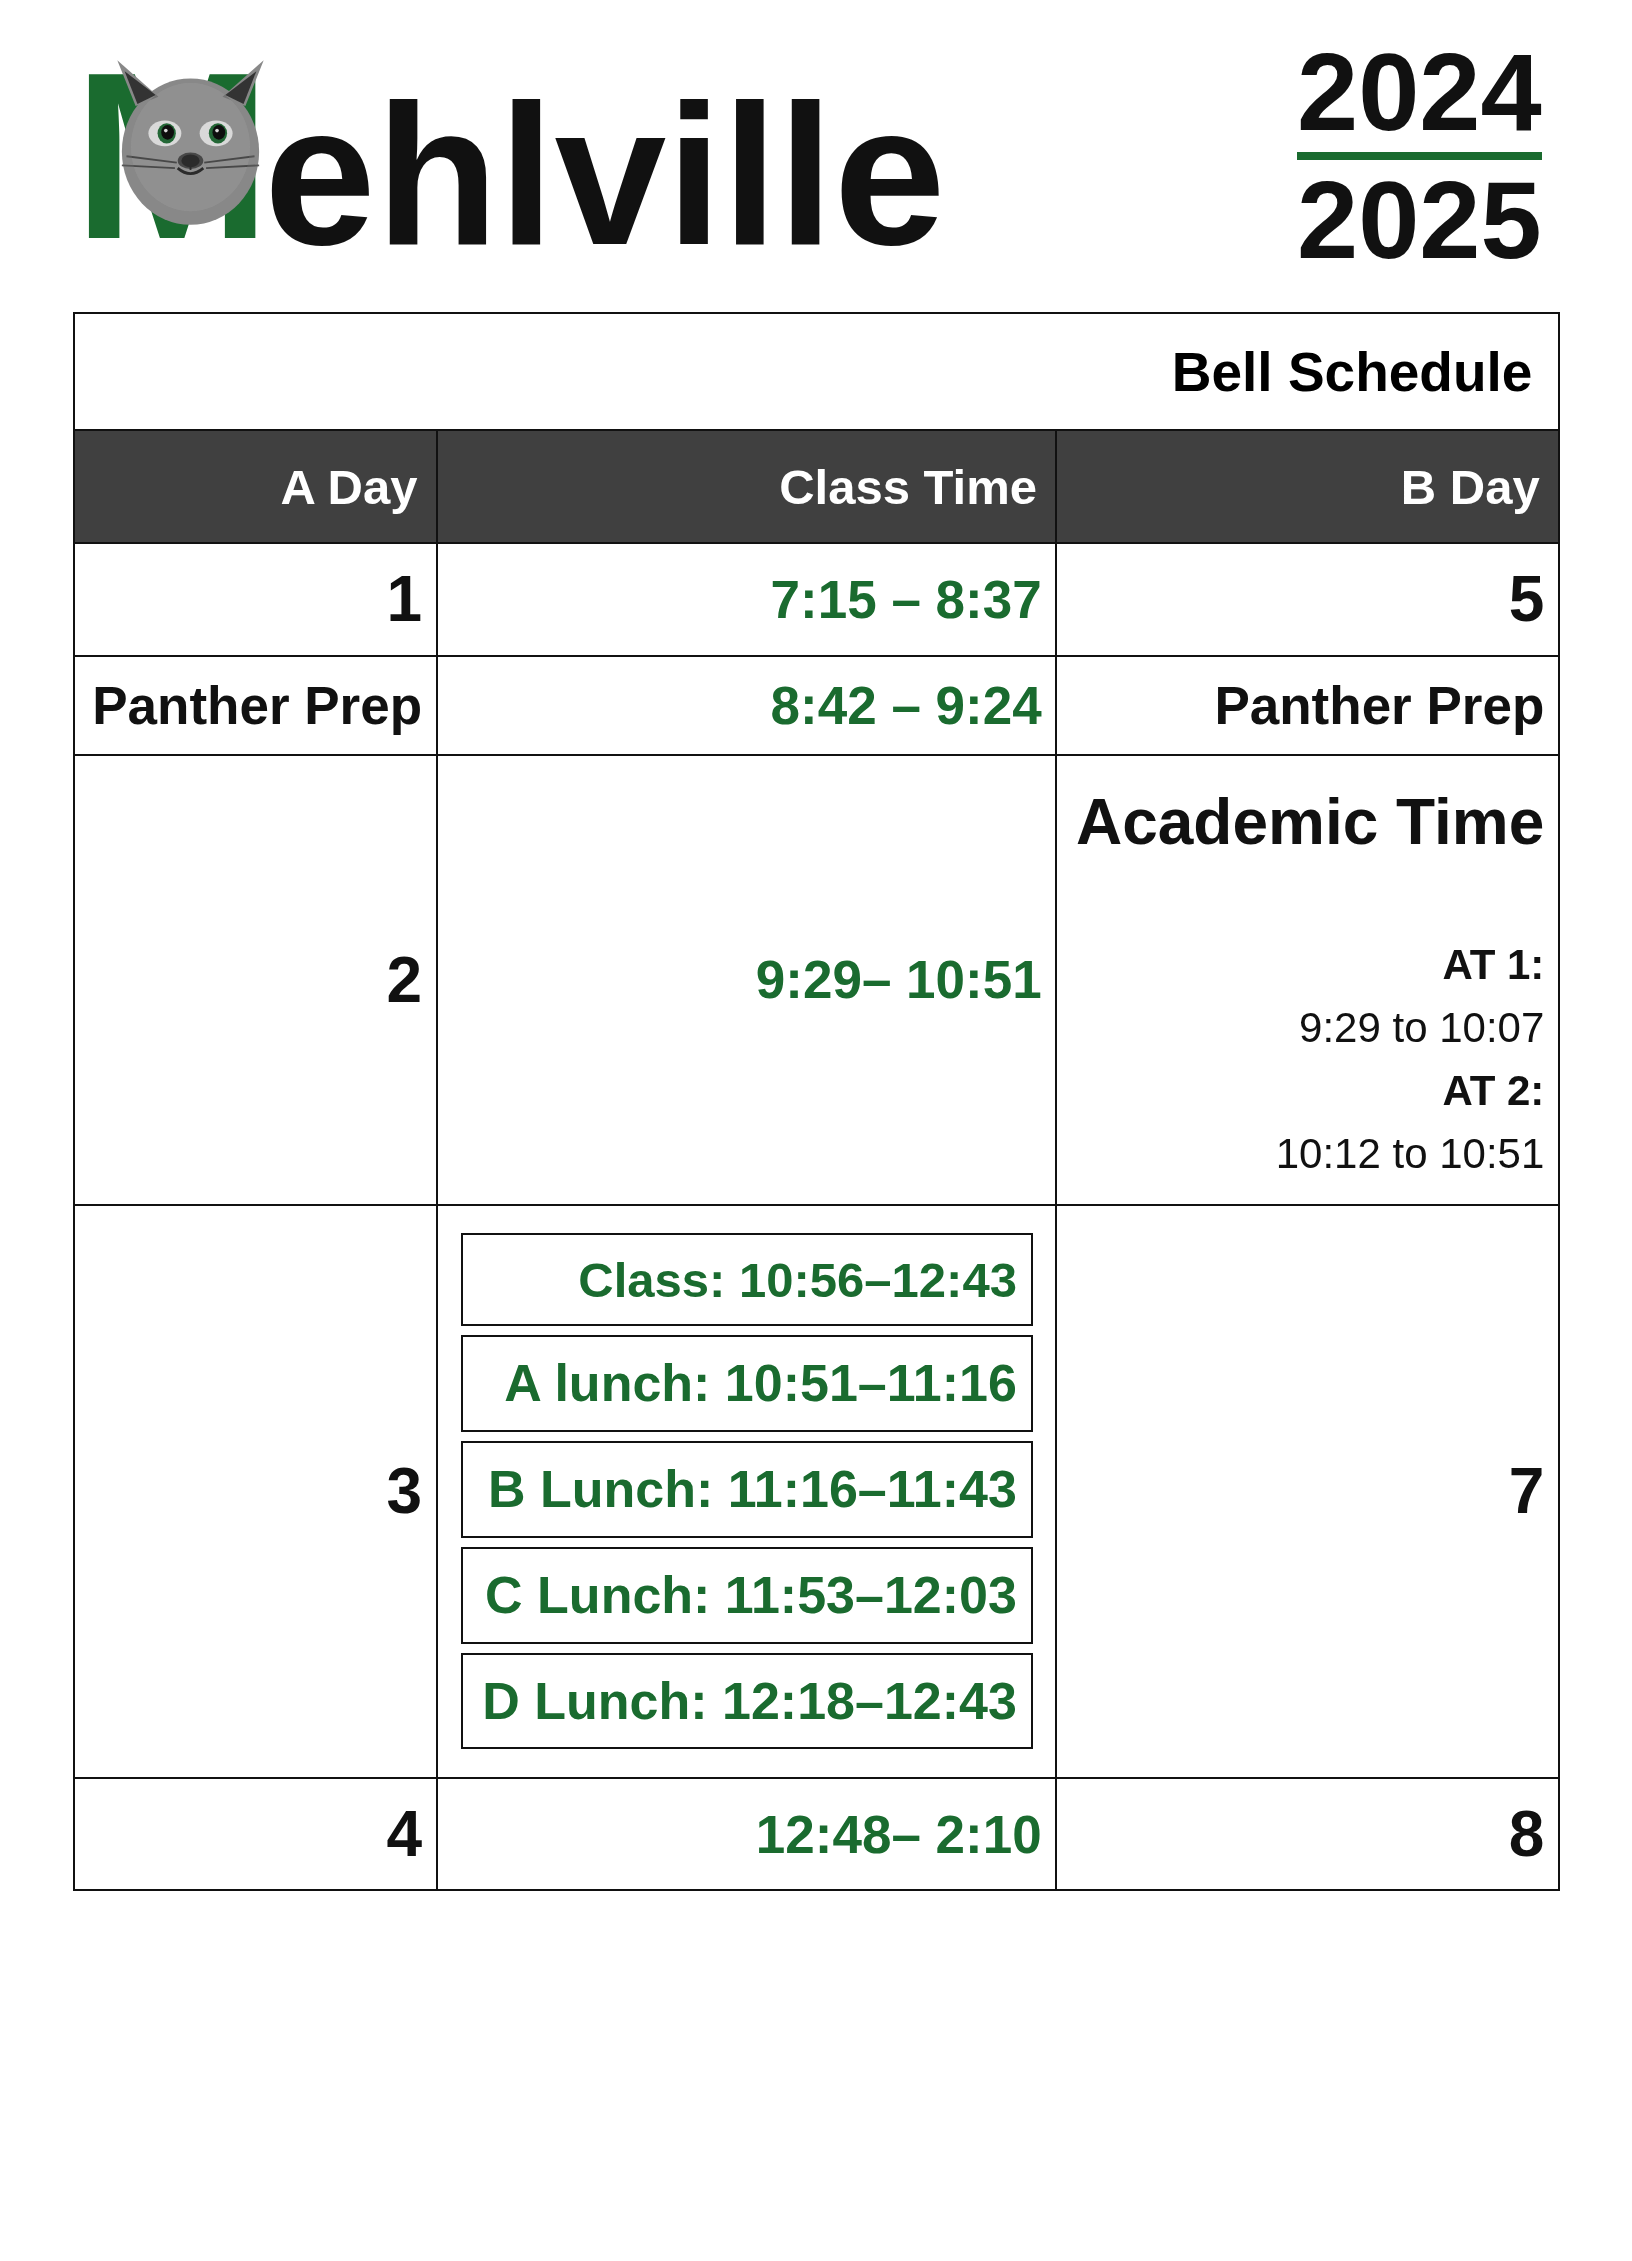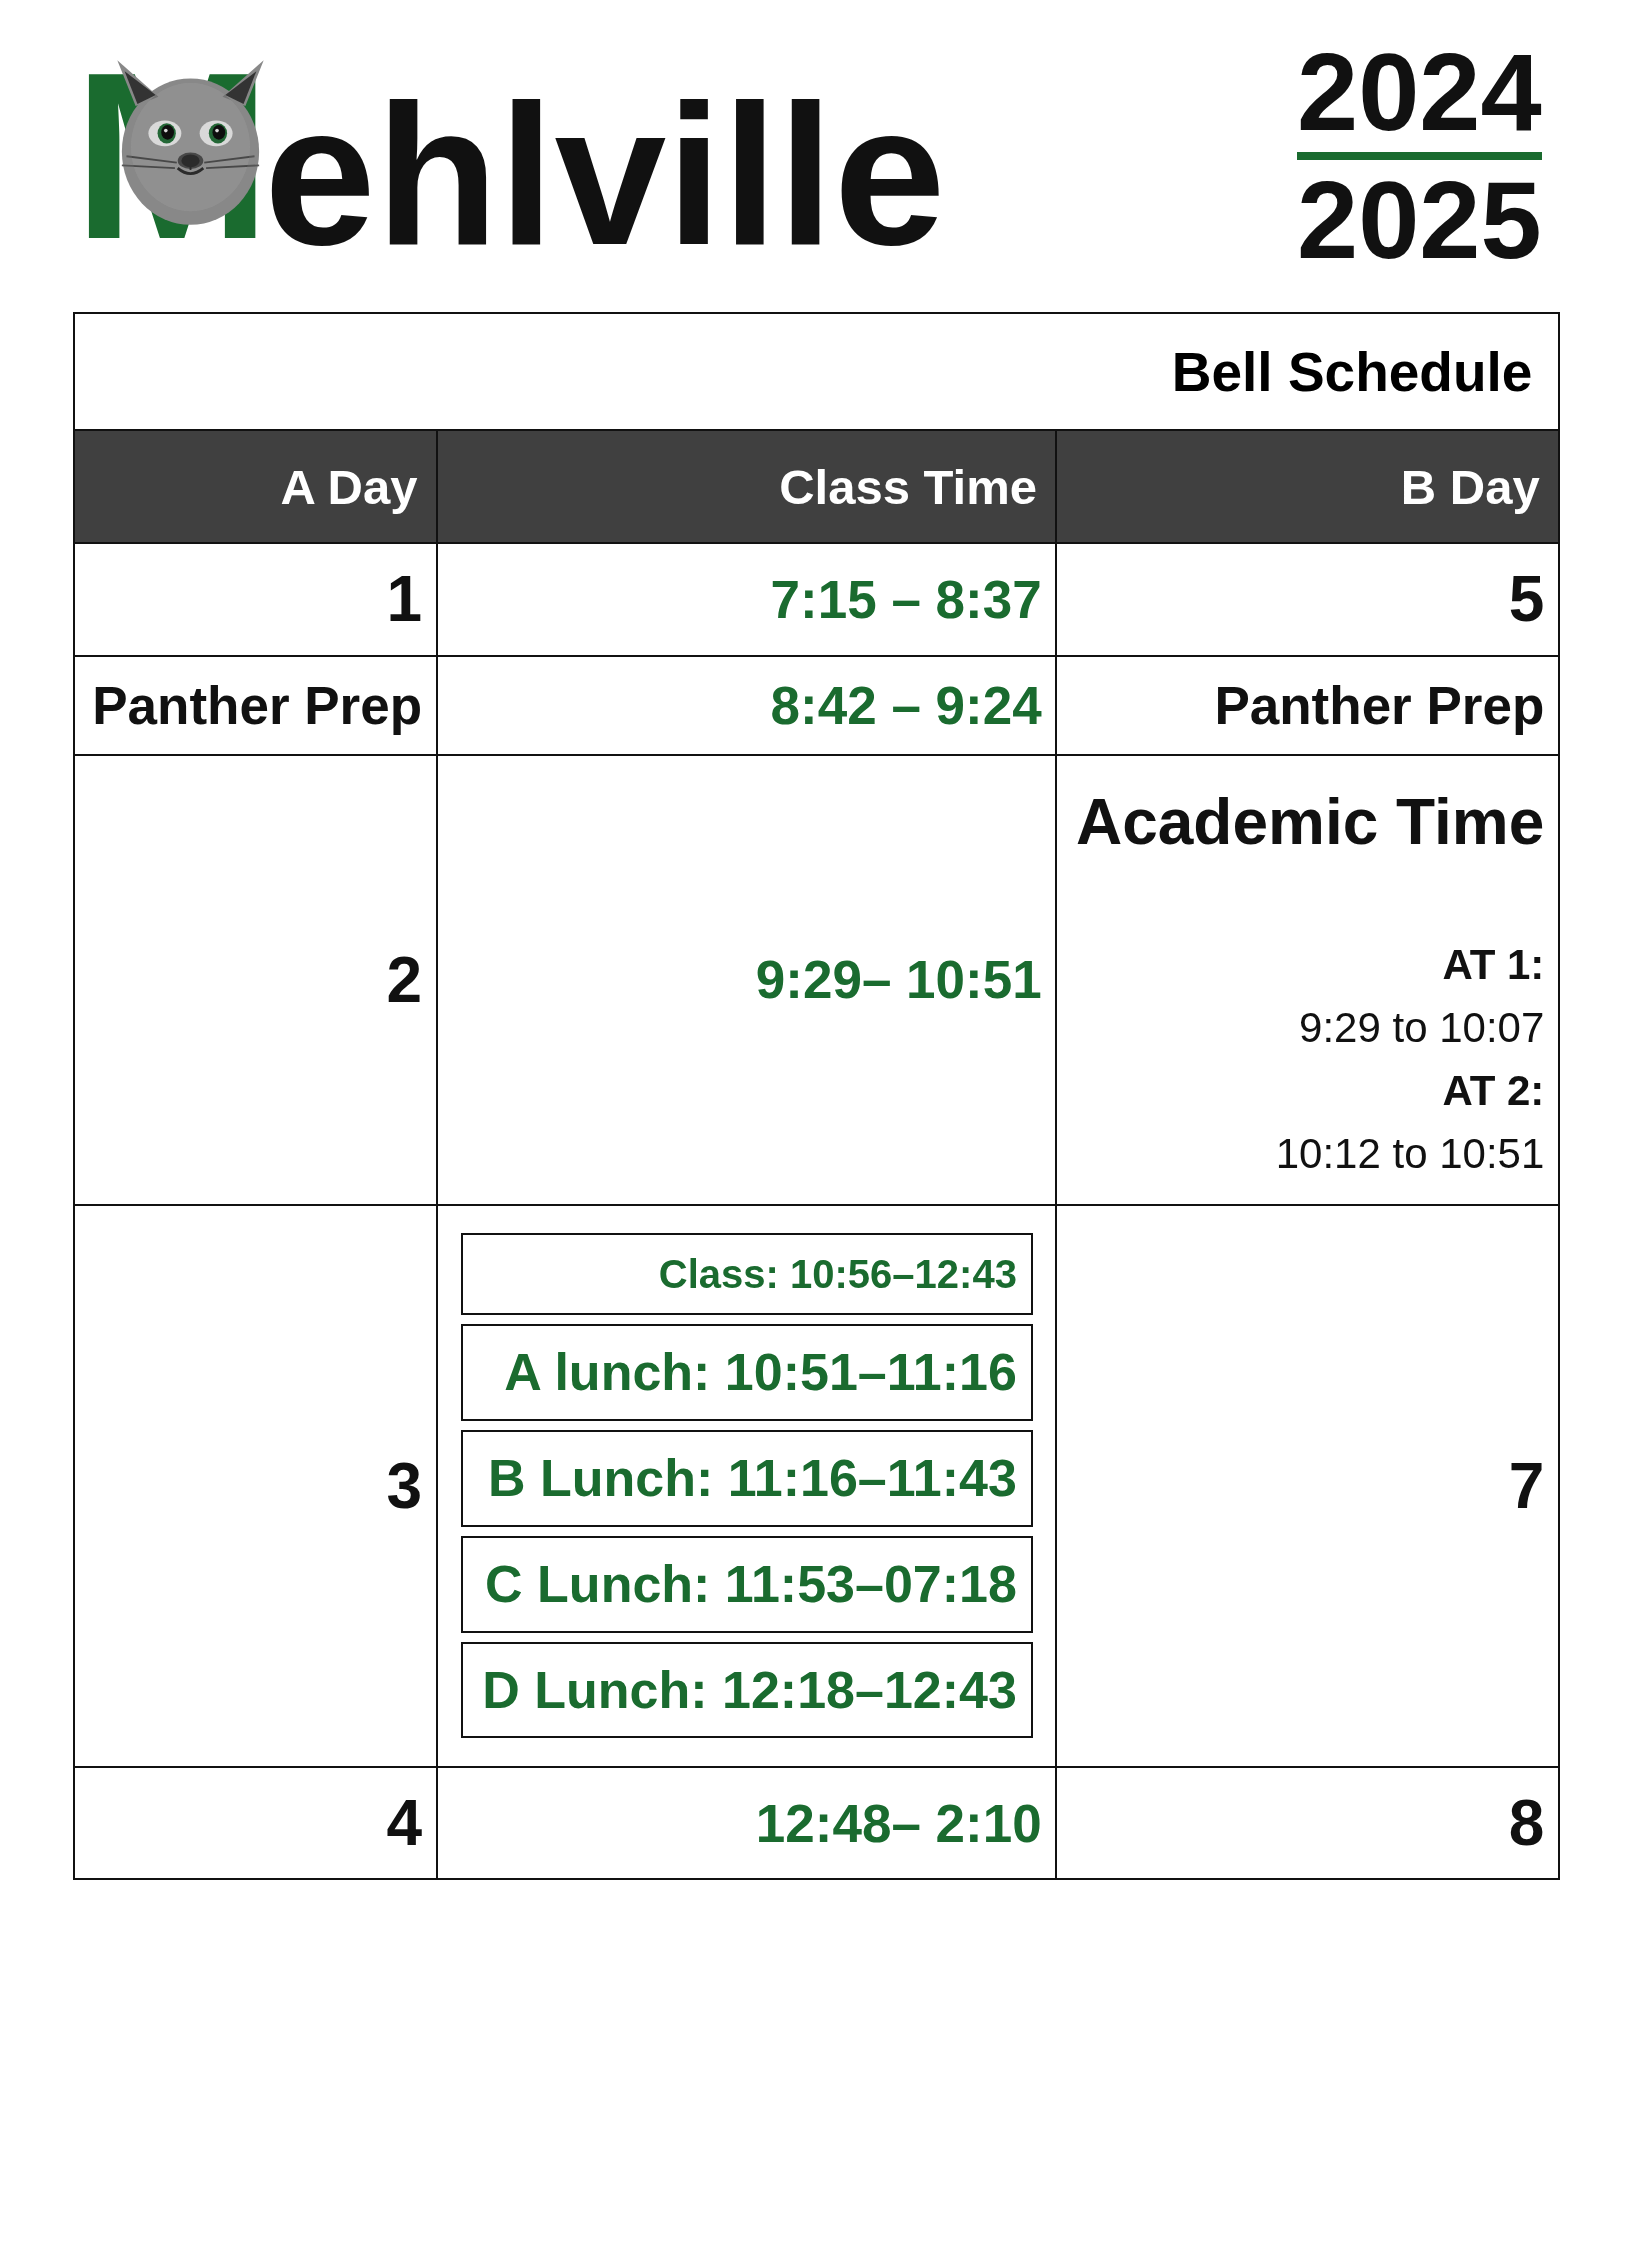--- a/index.html
+++ b/index.html
@@ -138,21 +138,21 @@
       padding: 16.4px 13.7px;
       font-size: 52px;
       font-weight: 900;
       color: #1a6b2f;
       font-family: Arial Black, Impact, sans-serif;
     }
 
     .class-box {
       border: 2.7px solid #111;
       padding: 16.4px 13.7px;
-      font-size: 40px;
+      font-size: 49px;
       font-weight: 900;
       color: #1a6b2f;
       font-family: Arial Black, Impact, sans-serif;
     }
 
     
     .mascot-wrapper {
       position: relative;
       display: inline-flex;
       align-items: flex-end;
@@ -273,21 +273,21 @@
 
   <tr>
     <td>
       <span class="cell-period">3</span>
     </td>
     <td>
       <div class="lunch-container">
         <div class="class-box">Class: 10:56–12:43</div>
         <div class="lunch-box">A lunch: 10:51–11:16</div>
         <div class="lunch-box">B Lunch: 11:16–11:43</div>
-        <div class="lunch-box">C Lunch: 11:53–07:18</div>
+        <div class="lunch-box">C Lunch: 11:53–12:03</div>
         <div class="lunch-box">D Lunch: 12:18–12:43</div>
       </div>
     </td>
     <td>
       <span class="cell-period">7</span>
     </td>
   </tr>
 
   <tr>
     <td>

